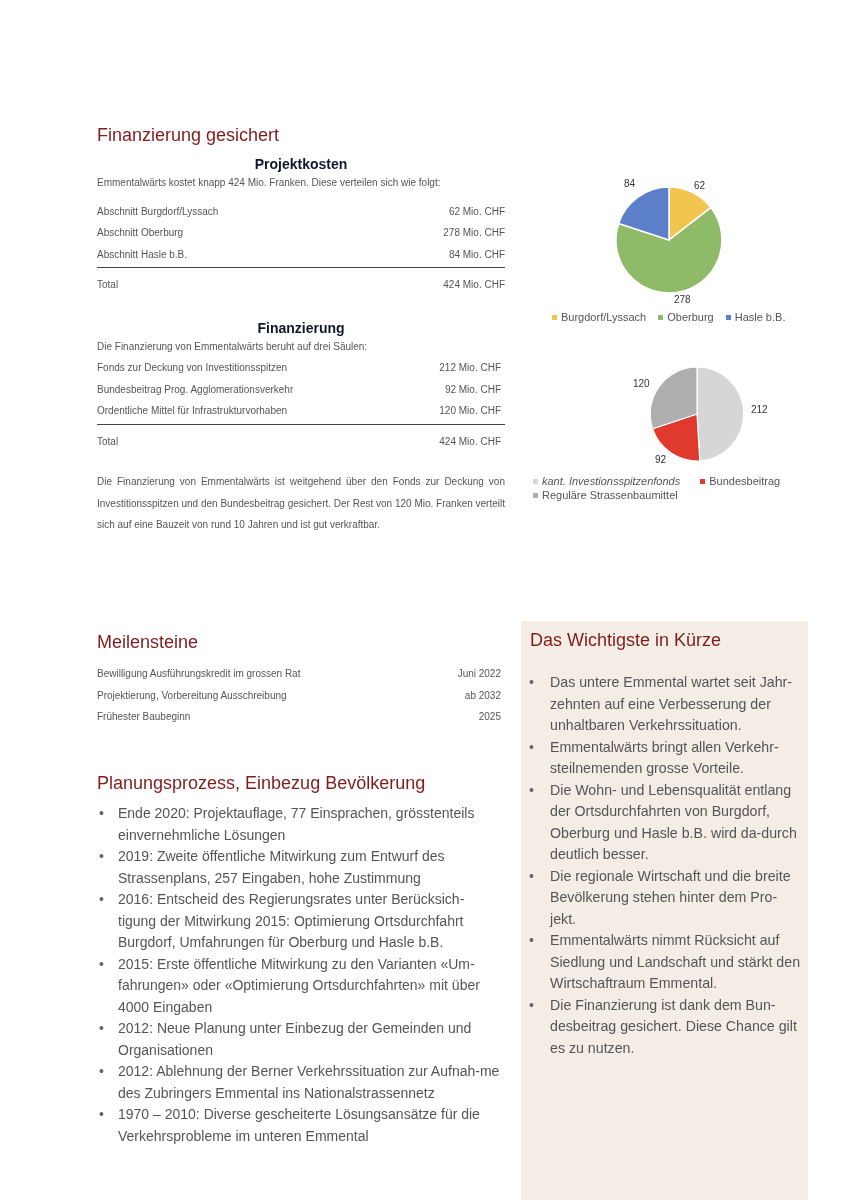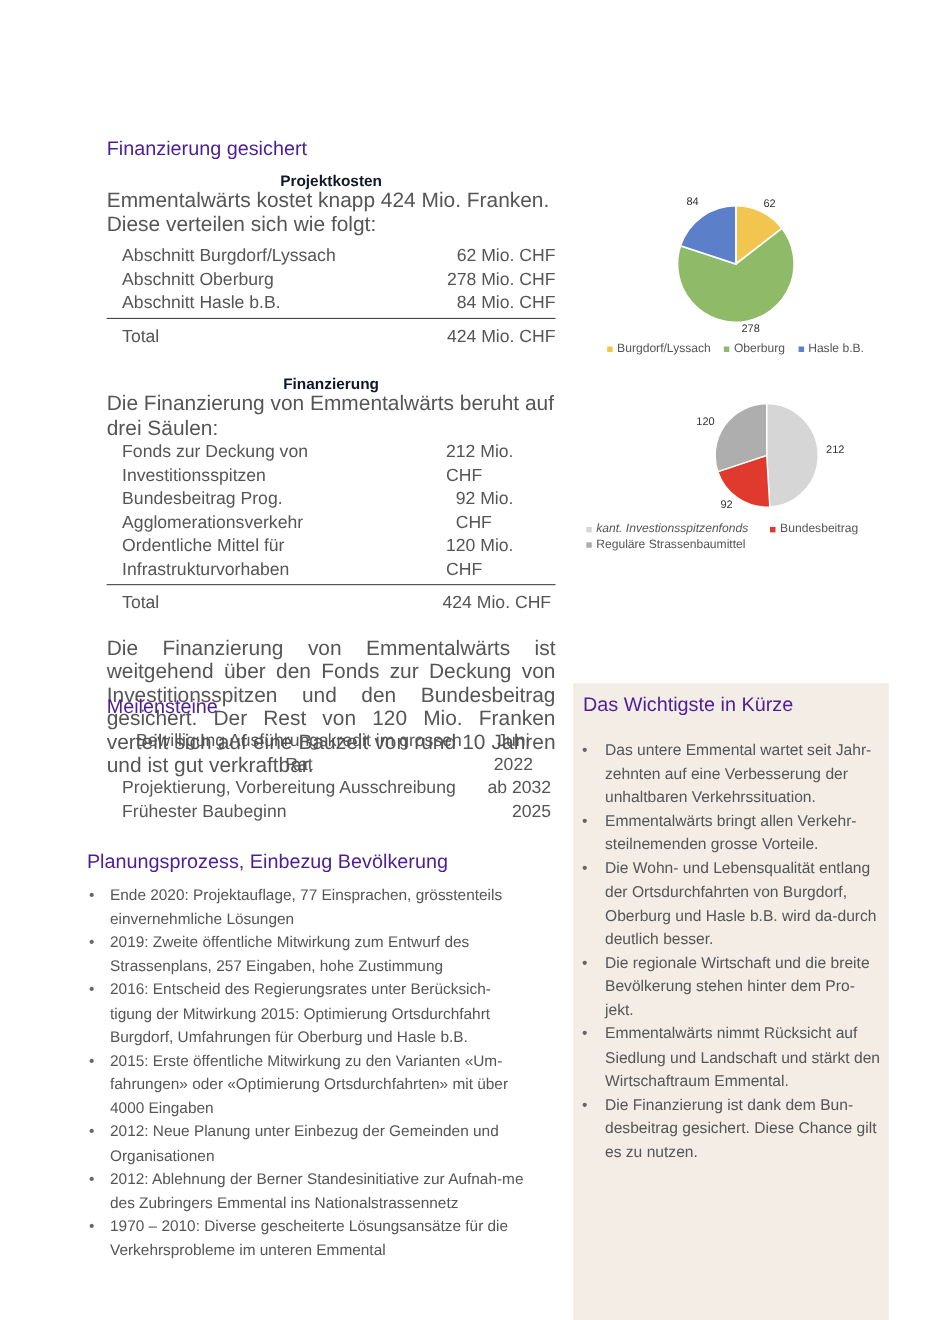--- a/index.html
+++ b/index.html
@@ -1,22 +1,22 @@
 <!DOCTYPE html>
 <html><head>
 <meta charset="utf-8">
 <style>
   html, body { margin: 0; padding: 0; background: #ffffff; }
   body { width: 848px; height: 1200px; position: relative; overflow: hidden;
          font-family: "Liberation Sans", sans-serif; color: #555555; }
   .abs { position: absolute; }
-  .h-red { color: #4c1d95; font-size: 18px; font-weight: normal; margin: 0; }
+  .h-red { color: #7f1d1d; font-size: 18px; font-weight: normal; margin: 0; }
   .h-sub { color: #0f172a; font-size: 14px; font-weight: bold; margin: 0; text-align: center; }
-  .p { font-size: 19px; line-height: 21.5px; margin: 0; }
-  .row { display: flex; justify-content: space-between; font-size: 16px; line-height: 21.5px; margin-left: 14px; }
+  .p { font-size: 10px; line-height: 21.5px; margin: 0; }
+  .row { display: flex; justify-content: space-between; font-size: 10px; line-height: 21.5px; }
   .rule { border-top: 1.3px solid #444; margin: 2px 0 6px 0; }
   .justify { text-align: justify; }
   ul.bul { list-style: none; padding: 0; margin: 0; }
   ul.bul li { position: relative; padding-left: 21px; font-size: 14px; line-height: 21.5px; }
   ul.bul li::before { content: "\2022"; position: absolute; left: 2px; top: 0; color: #666; }
   .box { background: #f3ede6; }
   .box ul.bul li { padding-left: 29px; font-size: 14.2px; }
   .box ul.bul li::before { left: 8px; }
   .legend { font-size: 11px; color: #555; display: flex; flex-wrap: wrap; }
   .lg { display: inline-flex; align-items: center; margin-right: 12px; }
@@ -145,29 +145,29 @@
       <span>Projektierung, Vorbereitung Ausschreibung</span>
       <span>ab 2032</span>
     </div>
     <div class="row">
       <span>Frühester Baubeginn</span>
       <span>2025</span>
     </div>
   </div>
 </div>
 
-<div class="abs" style="left:79px; top:773px; width:404px;">
+<div class="abs" style="left:97px; top:773px; width:404px;">
   <h2 class="h-red">Planungsprozess, Einbezug Bevölkerung</h2>
   <ul class="bul" style="margin-top:9px;">
     <li>Ende 2020: Projektauflage, 77 Einsprachen, grösstenteils einvernehmliche Lösungen</li>
     <li>2019: Zweite öffentliche Mitwirkung zum Entwurf des Strassenplans, 257 Eingaben, hohe Zustimmung</li>
     <li>2016: Entscheid des Regierungsrates unter Berücksich-tigung der Mitwirkung 2015: Optimierung Ortsdurchfahrt Burgdorf, Umfahrungen für Oberburg und Hasle b.B.</li>
     <li>2015: Erste öffentliche Mitwirkung zu den Varianten «Um-fahrungen» oder «Optimierung Ortsdurchfahrten» mit über 4000 Eingaben</li>
     <li>2012: Neue Planung unter Einbezug der Gemeinden und Organisationen</li>
-    <li>2012: Ablehnung der Berner Standesinitiative zur Aufnah-me des Zubringers Emmental ins Nationalstrassennetz</li>
+    <li>2012: Ablehnung der Berner Verkehrssituation zur Aufnah-me des Zubringers Emmental ins Nationalstrassennetz</li>
     <li>1970 – 2010: Diverse gescheiterte Lösungsansätze für die Verkehrsprobleme im unteren Emmental</li>
   </ul>
 </div>
 
 <div class="abs box" style="left:521px; top:621px; width:287px; height:672px;">
   <h2 class="h-red" style="padding:9px 0 0 9px;">Das Wichtigste in Kürze</h2>
   <ul class="bul" style="margin-top:21px; padding-right:6px;">
     <li>Das untere Emmental wartet seit Jahr-zehnten auf eine Verbesserung der unhaltbaren Verkehrssituation.</li>
     <li>Emmentalwärts bringt allen Verkehr-steilnemenden grosse Vorteile.</li>
     <li>Die Wohn- und Lebensqualität entlang der Ortsdurchfahrten von Burgdorf, Oberburg und Hasle b.B. wird da-durch deutlich besser.</li>

